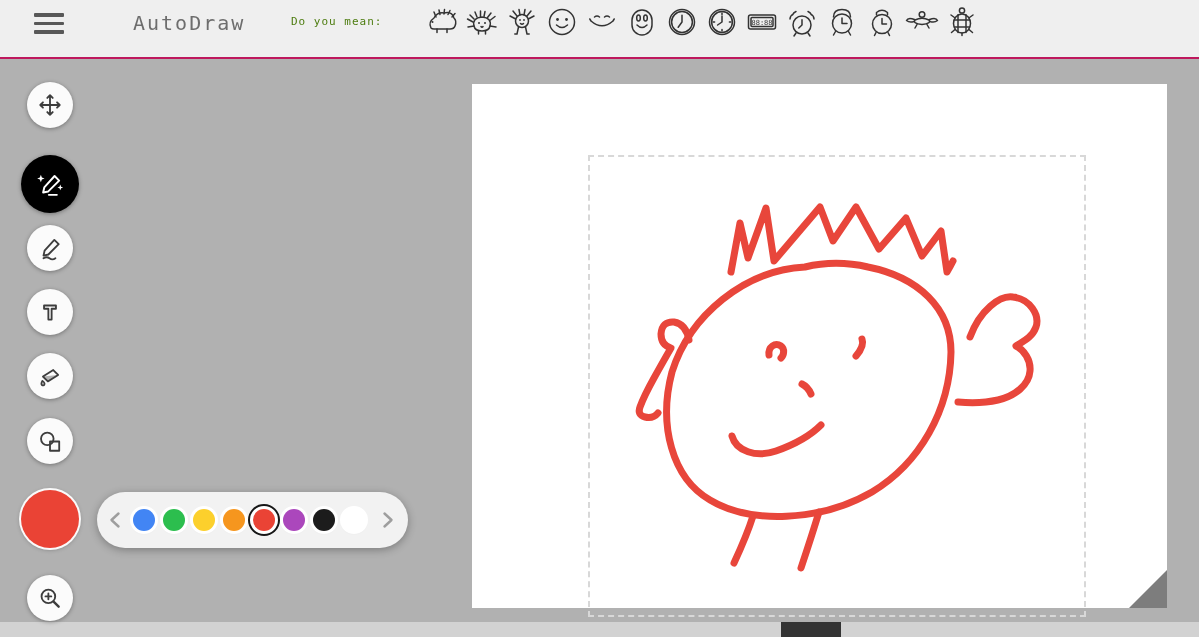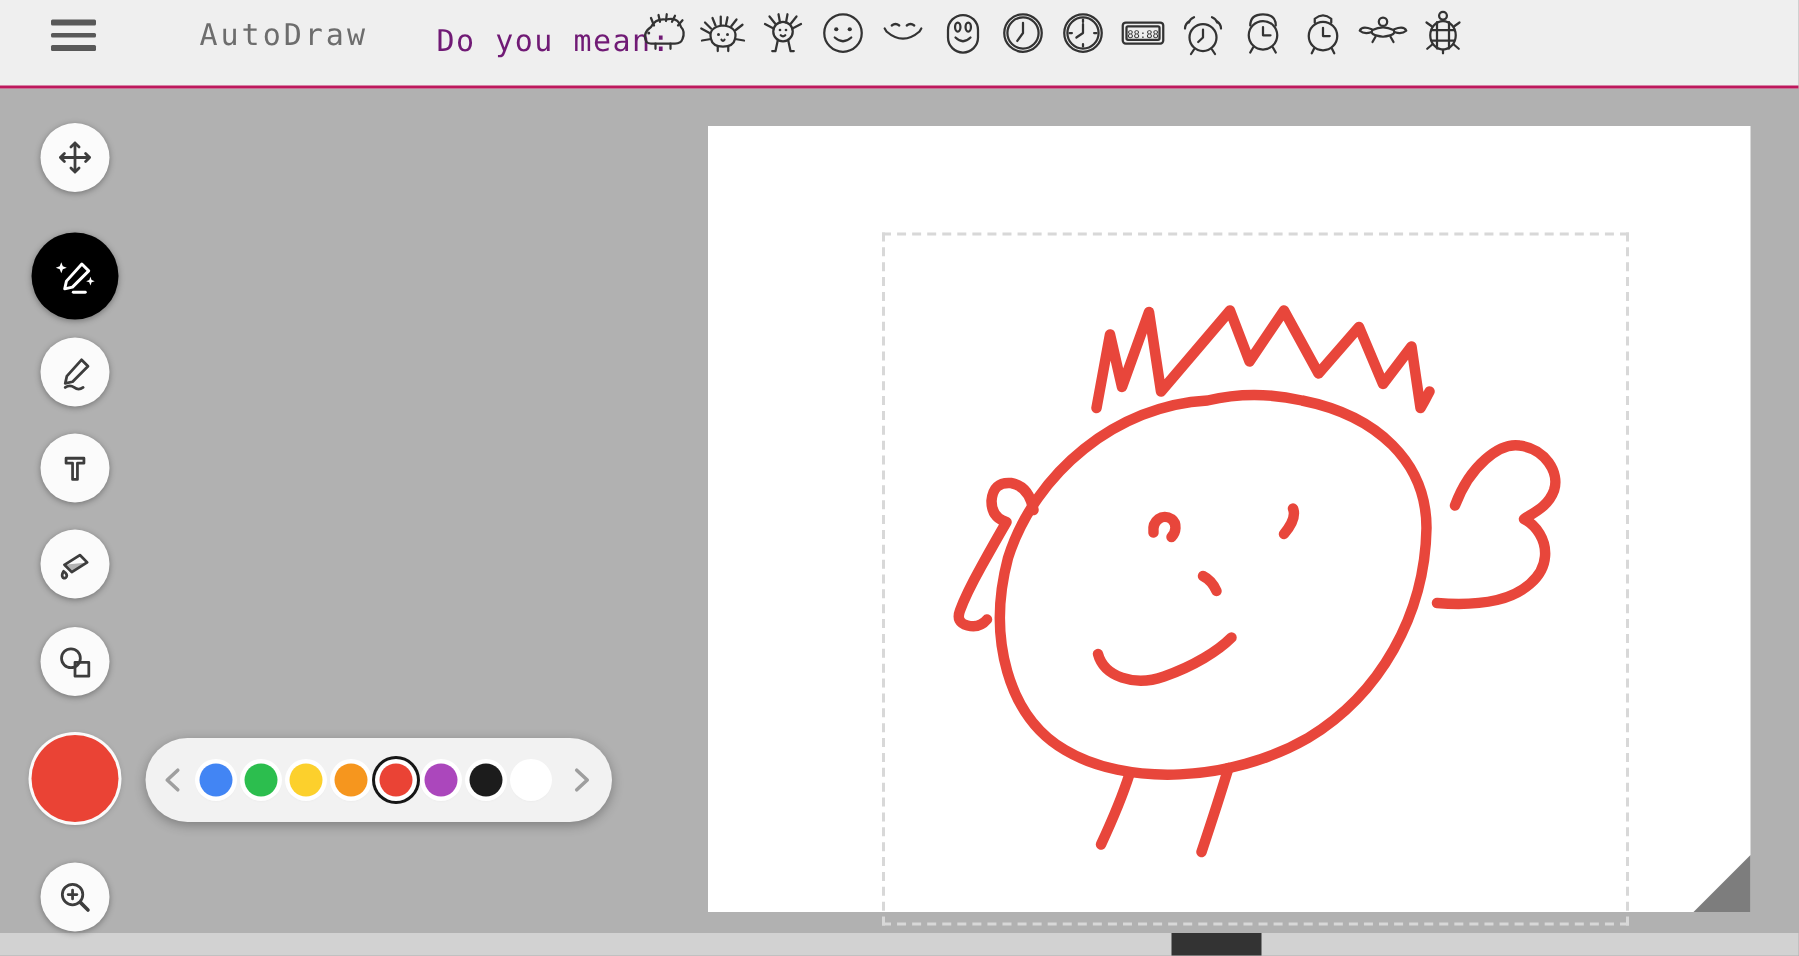--- a/index.html
+++ b/index.html
@@ -10,21 +10,21 @@
   .topbar{position:absolute;left:0;top:0;width:1199px;height:57px;background:#efefef;
           border-bottom:2px solid #be185d;z-index:30;}
   .hamburger{position:absolute;left:34px;top:13px;width:30px;height:23px;cursor:pointer;}
   .hamburger span{position:absolute;left:0;width:30px;height:3.5px;background:#585858;border-radius:1px;}
   .hamburger span:nth-child(1){top:0;}
   .hamburger span:nth-child(2){top:8.5px;}
   .hamburger span:nth-child(3){top:17px;}
   .app-title{position:absolute;left:133px;top:11px;font-family:"DejaVu Sans Mono",monospace;
              font-size:20px;letter-spacing:2px;color:#6d6d6d;}
   .suggest-label{position:absolute;left:291px;top:15px;font-family:"DejaVu Sans Mono",monospace;
-             font-size:20px;letter-spacing:1px;color:#701a75;}
+             font-size:11px;letter-spacing:1px;color:#4d7c0f;}
   .suggestions{position:absolute;left:424px;top:4px;display:flex;gap:4px;align-items:flex-end;}
   .sugg{width:36px;height:36px;flex:0 0 36px;cursor:pointer;background:transparent;border:none;padding:0;}
   .sugg svg{width:36px;height:36px;display:block;stroke:#333;fill:none;
             stroke-width:1.5;stroke-linecap:round;stroke-linejoin:round;}
   .sugg svg .fill{fill:#333;stroke:none;}
   .sugg svg text{fill:#333;stroke:none;font-family:"DejaVu Sans Mono",monospace;font-size:7px;}
 
   
   .canvas{position:absolute;left:472px;top:84px;width:695px;height:524px;background:#ffffff;}
   .doodle{position:absolute;left:472px;top:84px;width:695px;height:524px;z-index:5;}

